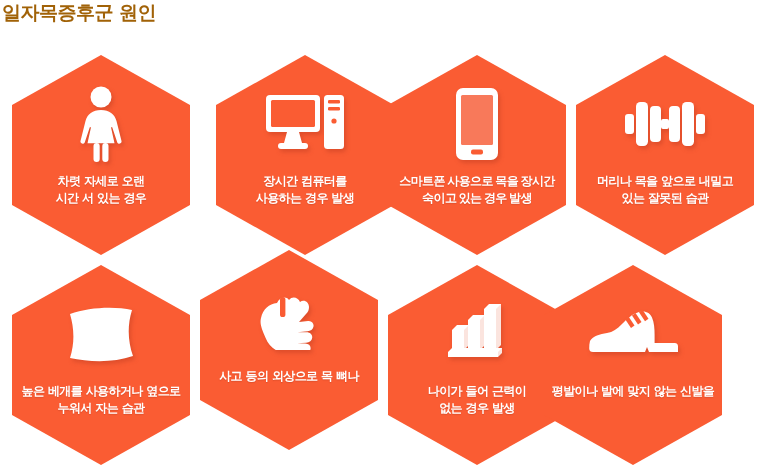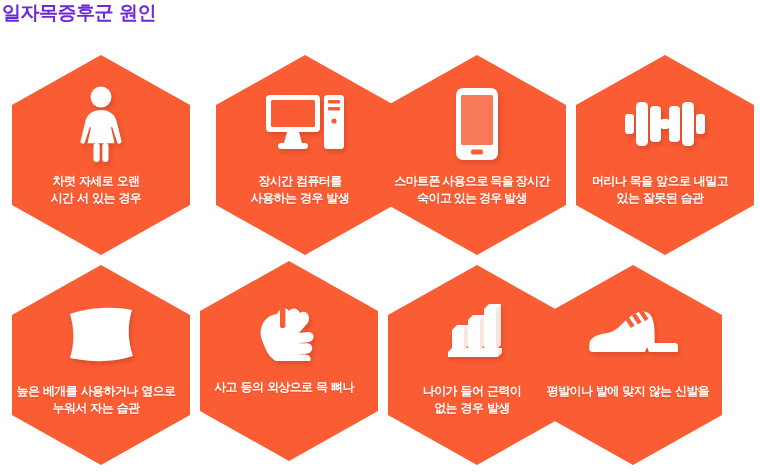--- a/index.html
+++ b/index.html
@@ -14,21 +14,21 @@
     overflow: hidden;
     position: relative;
   }
 
   #page-title {
     position: absolute;
     left: 2px;
     top: -1px;
     font-size: 19px;
     font-weight: bold;
-    color: #6d28d9;
+    color: #a16207;
     letter-spacing: -0.5px;
     line-height: 26px;
     white-space: nowrap;
   }
 
   #grid {
     position: absolute;
     left: 0;
     top: 52px;
     width: 760px;
@@ -53,21 +53,21 @@
   }
 
   .hex-inner {
     position: absolute;
     left: 0;
     top: 0;
     width: 178px;
     height: 200px;
     display: flex;
     flex-direction: column;
-    align-items: flex-start;
+    align-items: center;
     justify-content: flex-start;
   }
 
   .hex-icon {
     height: 78px;
     width: 100%;
     margin-top: 30px;
     display: flex;
     align-items: center;
     justify-content: center;
@@ -169,21 +169,21 @@
     <div class="hex-inner">
       <div class="hex-icon">
         <svg width="72" height="56" viewBox="0 0 72 56">
           <path d="M5 8C24 1 50 0 67 4c-5 16-4 32 1 46-20 7-44 6-63 2C10 36 9 22 5 8z" fill="#ffffff"></path>
         </svg>
       </div>
       <div class="hex-label"><span>높은 베개를 사용하거나 옆으로</span><br><span>누워서 자는 습관</span></div>
     </div>
   </div>
 
-  <div class="hex-cell" style="left:200px; top:209px;">
+  <div class="hex-cell" style="left:200px; top:198px;">
     <div class="hex-shape"></div>
     <div class="hex-inner">
       <div class="hex-icon">
         <svg width="72" height="62" viewBox="0 0 72 62">
           <path d="M8 30c2-9 8-14 16-15 3-6 9-7 12-3 3-4 9-3 11 2 4-3 9 0 9 5 0 3-1 5-3 7l-7 8 9-1c4-.5 6 2.5 5.5 5.5-.5 3-3 4.5-6 4.8l-10 1 9 0c4 0 6 2.5 5.7 5.4-.3 3-2.7 4.8-6 5l-9 .6 8 .2c3.6.1 5.6 2.2 5.4 5-.2 2.8-2.4 4.5-5.6 4.7l-12 .8c-12 .8-23-5-27.4-16C8.6 41 6.6 35.5 8 30z" fill="#ffffff"></path>
           <path d="M36 12c2.5-.5 4 1 4.4 3.5l1.6 11-5-1z" fill="#FA5C33" opacity="0"></path>
           <rect x="27" y="9" width="5.4" height="20" rx="2.6" fill="#FA5C33"></rect>
           <rect x="39" y="9" width="5.4" height="20" rx="2.6" fill="#FA5C33" opacity="0"></rect>
         </svg>
       </div>

